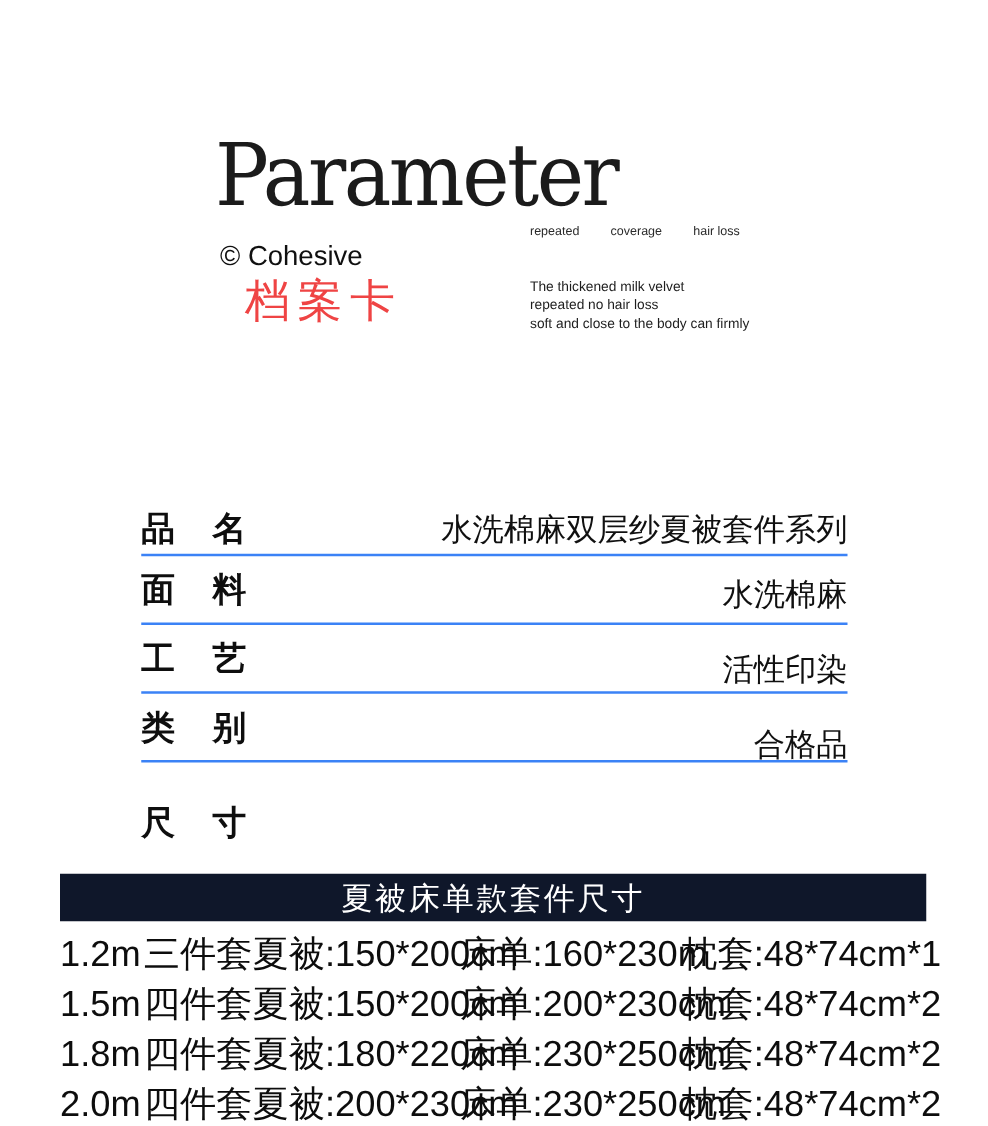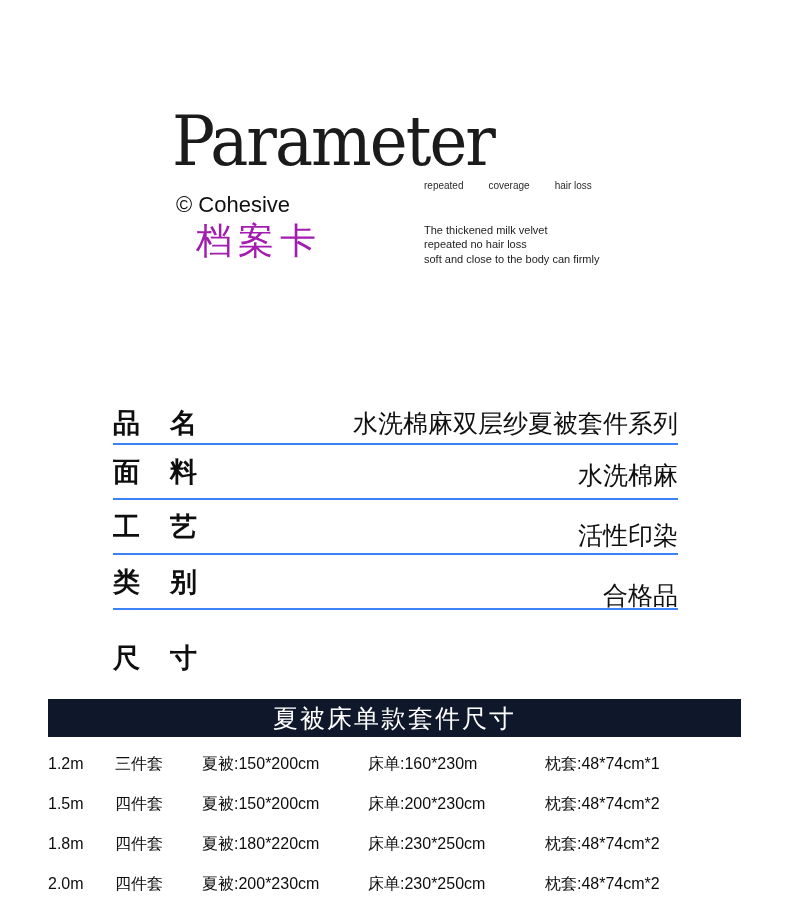--- a/index.html
+++ b/index.html
@@ -38,21 +38,21 @@
     font-weight: 400;
     color: #101010;
     white-space: nowrap;
   }
   .subtitle {
     position: absolute;
     left: 196px;
     top: 217px;
     font-size: 36px;
     letter-spacing: 6px;
-    color: #a21caf;
+    color: #ef4444;
     white-space: nowrap;
   }
   .feature-labels {
     position: absolute;
     left: 424px;
     top: 180px;
     display: flex;
     gap: 25px;
     font-size: 10px;
     color: #2a2a2a;
@@ -125,21 +125,21 @@
   .sizes {
     position: absolute;
     left: 48px;
     top: 744px;
     width: 680px;
   }
   .size-row {
     display: flex;
     align-items: center;
     height: 40px;
-    font-size: 16px;
+    font-size: 29px;
     color: #0d0d0d;
     white-space: nowrap;
   }
   .size-cell       { display: inline-block; }
   .cell-size       { width: 67px; }
   .cell-set        { width: 87px; }
   .cell-quilt      { width: 166px; }
   .cell-sheet      { width: 177px; }
   .cell-pillow     { width: 165px; }
 </style>

